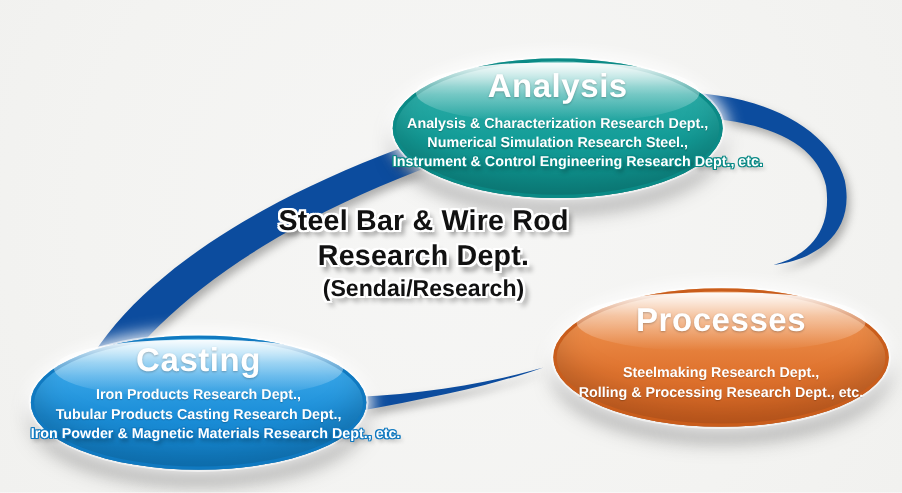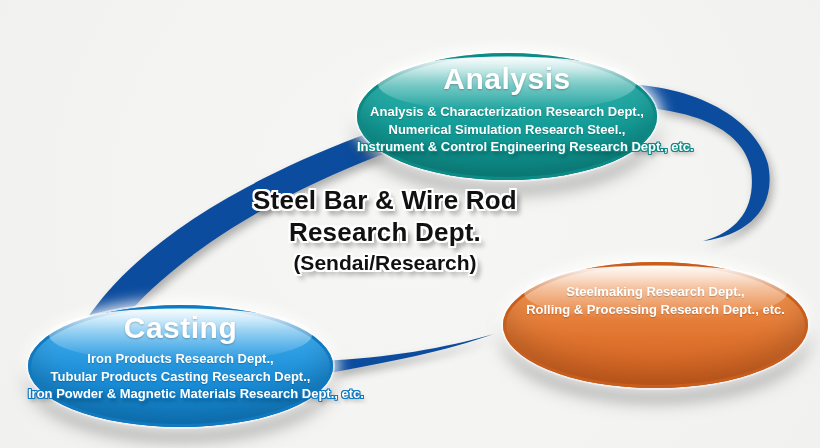--- a/index.html
+++ b/index.html
@@ -107,20 +107,21 @@
   <div class="node" id="node-products">
     <span class="node-title">Casting</span>
     <div class="node-items">
       <span class="line">Iron Products Research Dept.,</span>
       <span class="line">Tubular Products Casting Research Dept.,</span>
       <span class="line pop">Iron Powder &amp; Magnetic Materials Research Dept., etc.</span>
     </div>
   </div>
 
   <div class="node" id="node-processes">
+    <span class="node-title">Processes</span>
     <div class="node-items">
       <span class="line">Steelmaking Research Dept.,</span>
       <span class="line">Rolling &amp; Processing Research Dept., etc.</span>
     </div>
   </div>
 
   <div class="center-label">
     <div class="big outlined">Steel Bar &amp; Wire Rod</div>
     <div class="big outlined">Research Dept.</div>
     <div class="small outlined">(Sendai/Research)</div>

